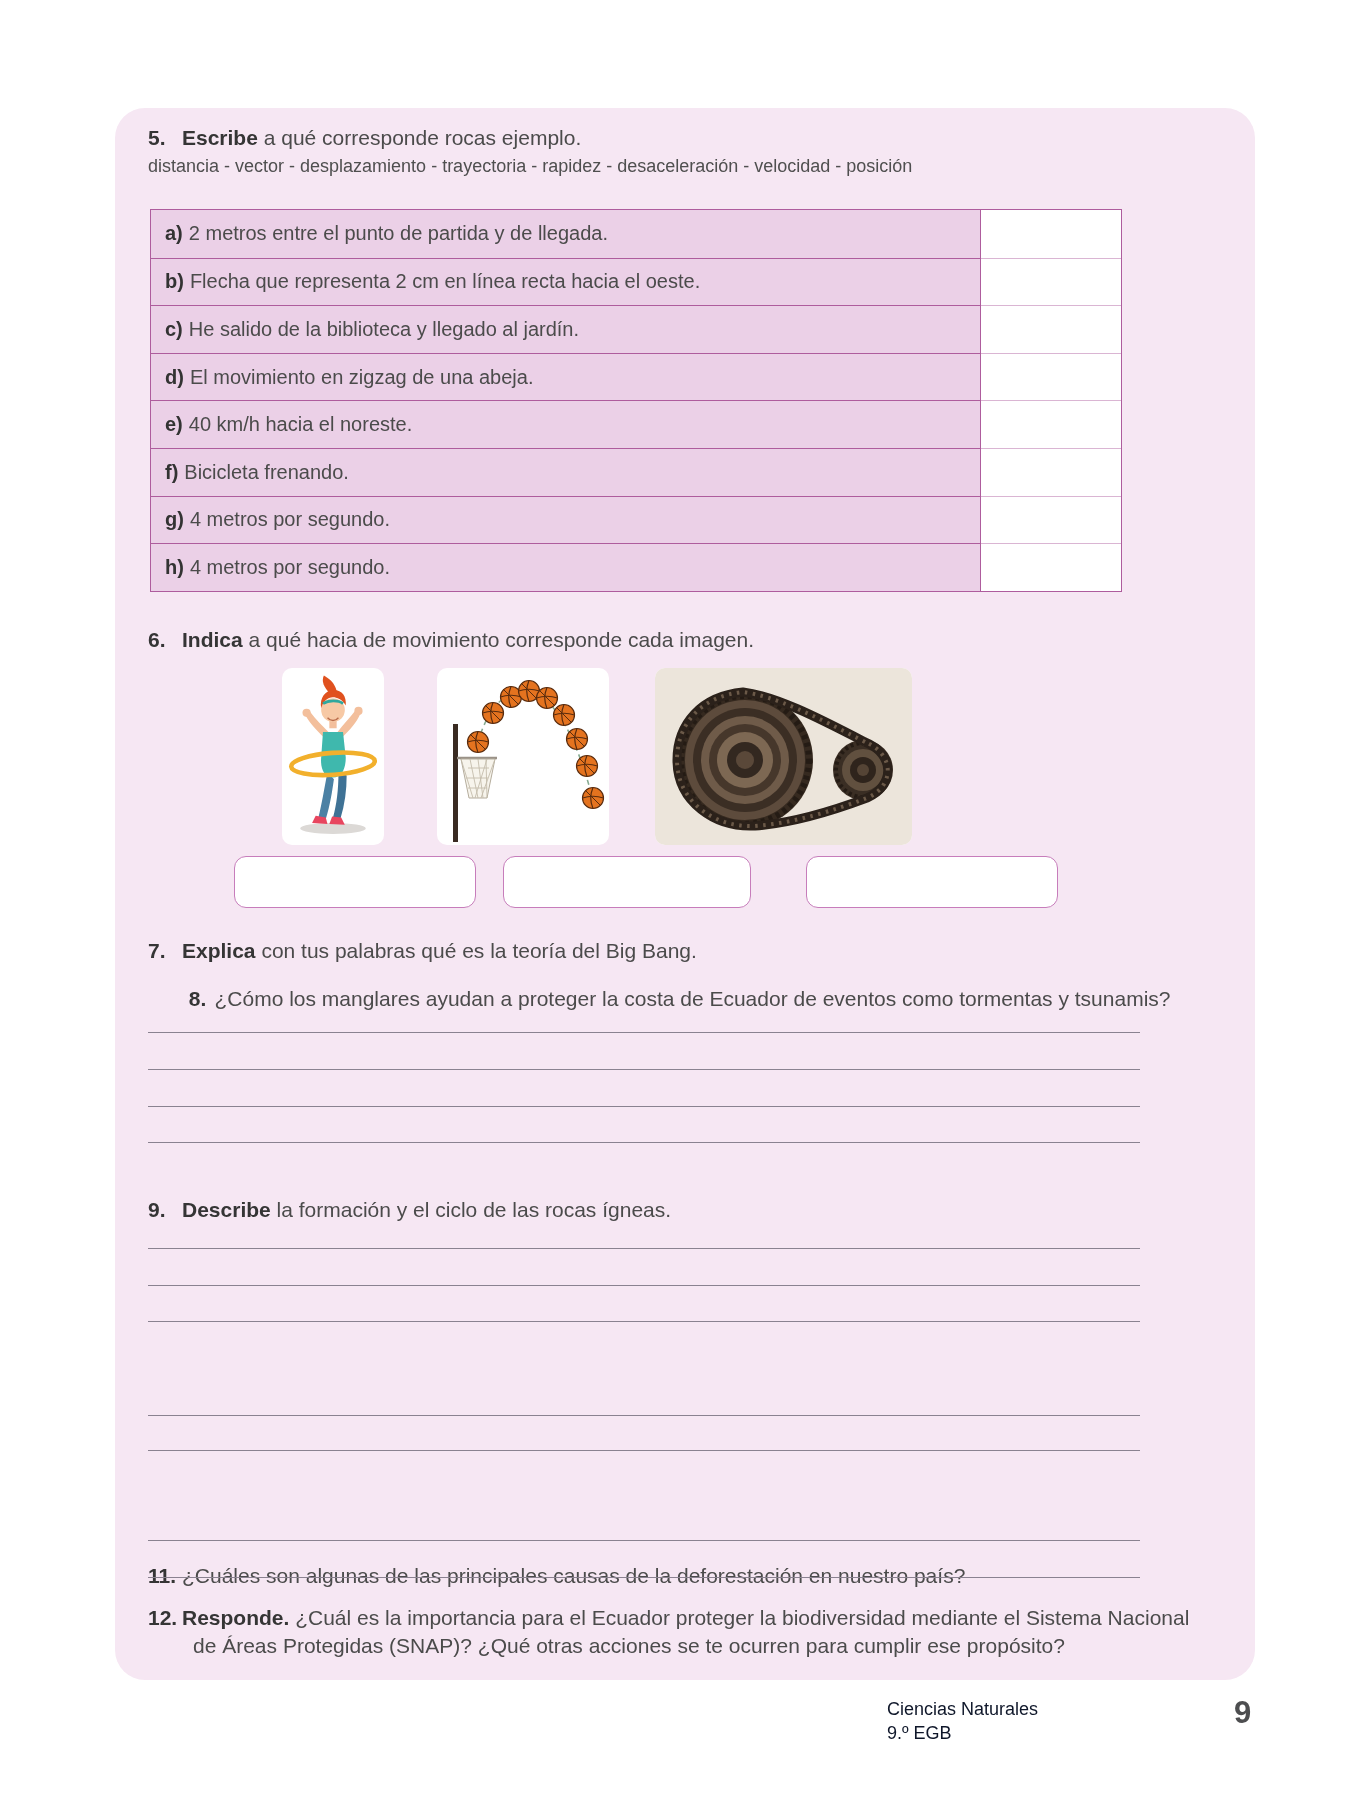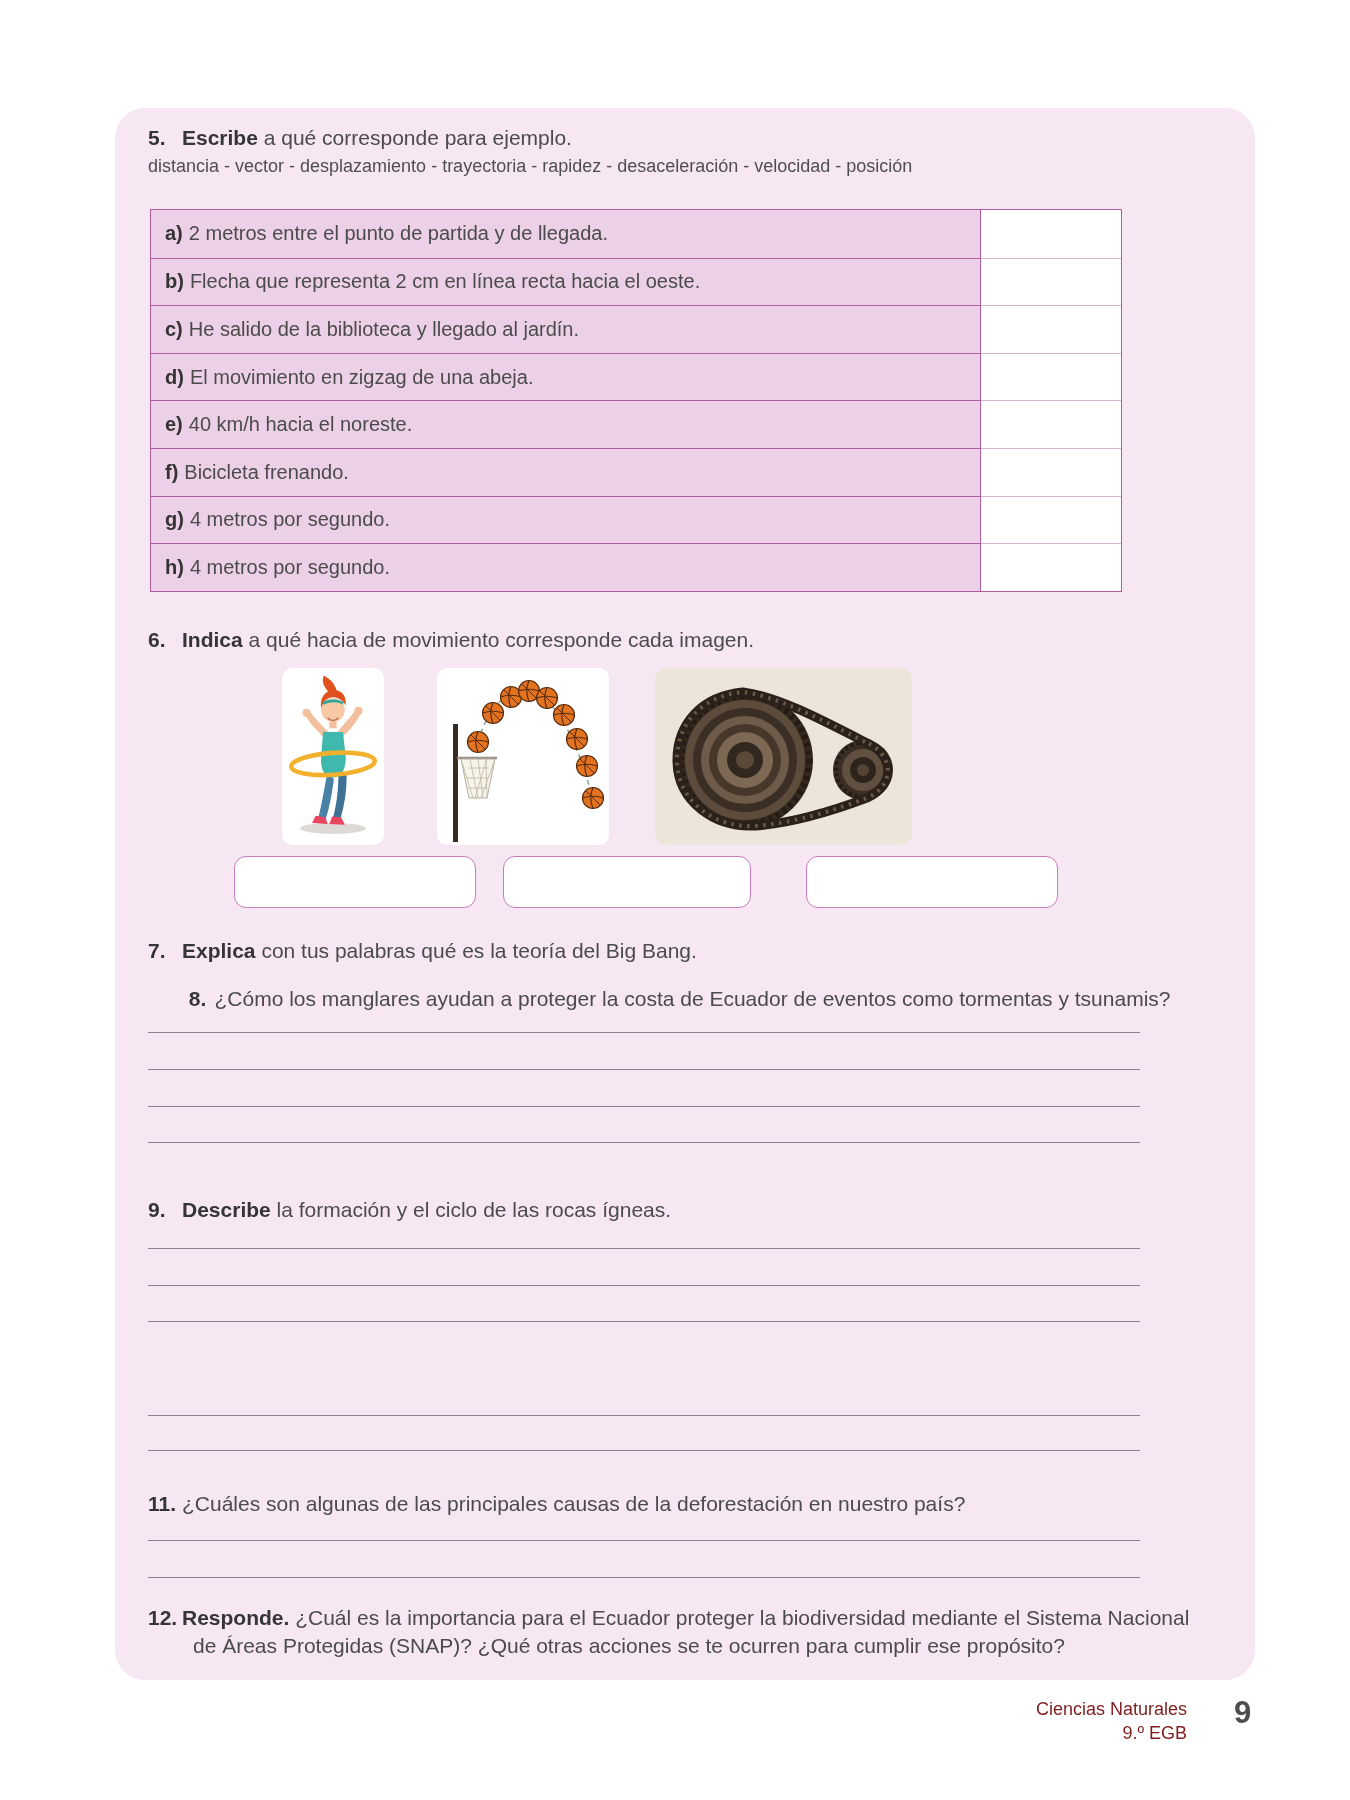--- a/index.html
+++ b/index.html
@@ -47,36 +47,36 @@
   .abox {
     position:absolute; top:856px; height:52px; background:#ffffff;
     border:1.5px solid #c77dbb; border-radius:12px; box-sizing:border-box;
   }
 
   
   .line { position:absolute; left:148px; width:992px; height:0; border-bottom:1.2px solid #8a8290; }
 
   
   .footer {
-    position:absolute; left:887px; top:1697px; width:300px; text-align:right;
-    font-size:18px; line-height:24px; color:#7f1d1d;
+    position:absolute; left:887px; top:1697px; width:300px; text-align:left;
+    font-size:18px; line-height:24px; color:#0f172a;
   }
   .pagenum {
     position:absolute; left:1234px; top:1695px;
     font-size:31px; font-weight:bold; color:#4d4e50;
   }
 </style>
 </head>
 <body>
 
 <div id="page">
   <div class="panel"></div>
 
   <div class="ex" style="left:148px; top:124px; width:900px;">
-    <b class="num">5.</b><b class="verb">Escribe</b><span> a qué corresponde para ejemplo.</span>
+    <b class="num">5.</b><b class="verb">Escribe</b><span> a qué corresponde rocas ejemplo.</span>
   </div>
   <div class="wordbank">distancia - vector - desplazamiento - trayectoria - rapidez - desaceleración - velocidad - posición</div>
 
   <div class="xtable">
     <div class="trow">
       <div class="tcell-text">
           <b>a)</b>
           <span>2 metros entre el punto de partida y de llegada.</span>
         </div>
       <div class="tcell-answer"></div>
@@ -230,21 +230,21 @@
   <div class="ex" style="left:148px; top:1196px; width:950px;">
     <b class="num">9.</b><b class="verb">Describe</b><span> la formación y el ciclo de las rocas ígneas.</span>
   </div>
   <div class="line" style="top:1248px;"></div>
   <div class="line" style="top:1285px;"></div>
   <div class="line" style="top:1321px;"></div>
 
   <div class="line" style="top:1415px;"></div>
   <div class="line" style="top:1450px;"></div>
 
-  <div class="ex" style="left:148px; top:1490px; width:1010px;">
+  <div class="ex" style="left:148px; top:1562px; width:1010px;">
     <b class="num">11.</b><b class="verb"></b><span>¿Cuáles son algunas de las principales causas de la deforestación en nuestro país?</span>
   </div>
   <div class="line" style="top:1540px;"></div>
   <div class="line" style="top:1577px;"></div>
 
   <div class="ex" style="left:148px; top:1604px; width:1005px;">
     <b class="num">12.</b><b class="verb">Responde.</b><span> ¿Cuál es la importancia para el Ecuador proteger la biodiversidad mediante el Sistema Nacional de Áreas Protegidas (SNAP)? ¿Qué otras acciones se te ocurren para cumplir ese propósito?</span>
   </div>
 
   <div class="footer">

